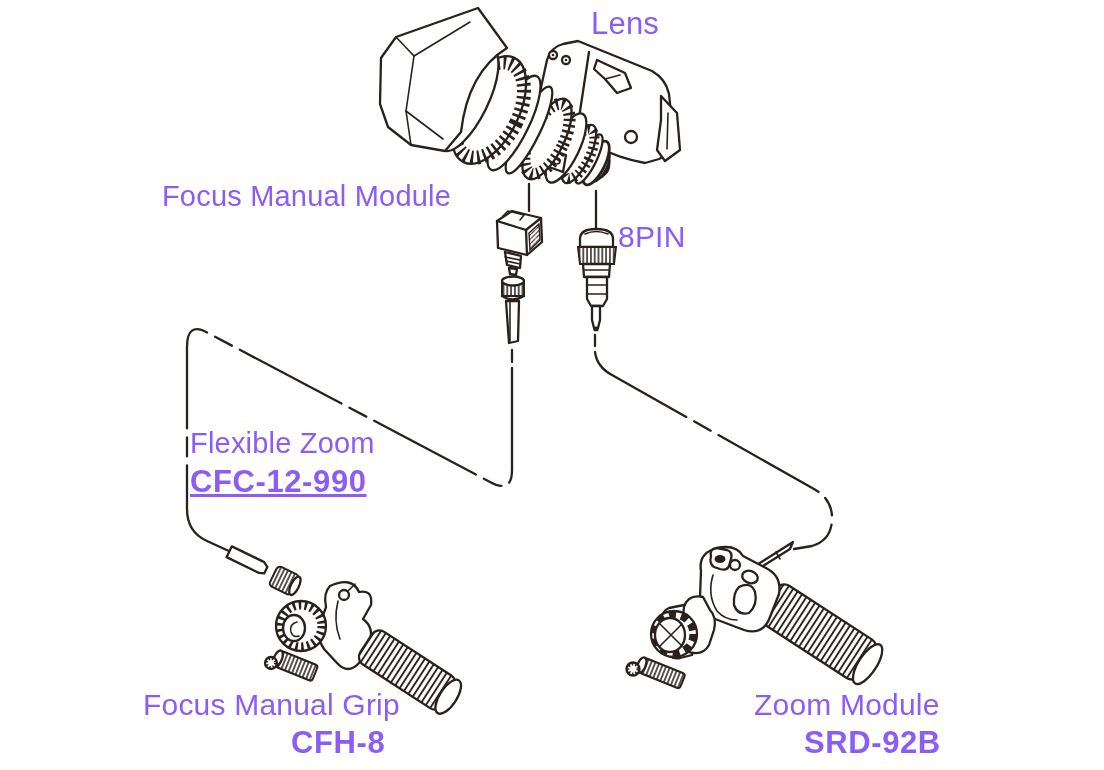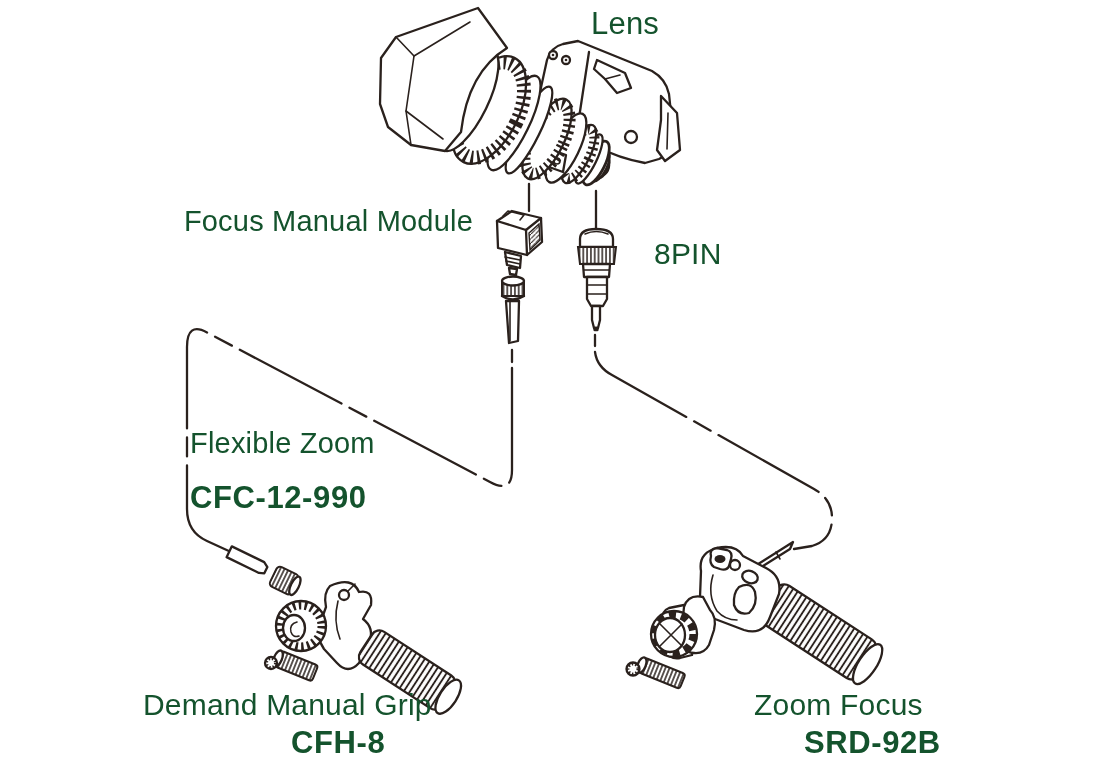--- a/index.html
+++ b/index.html
@@ -11,28 +11,28 @@
 
   
   .ink  { stroke:#2a211d; stroke-width:2.3; fill:none; stroke-linejoin:round; stroke-linecap:round; }
   .thin { stroke-width:1.6; }
   .wh   { fill:#ffffff; }
   .fillink { fill:#2a211d; stroke:none; }
   .knurl { fill:none; stroke:#2a211d; stroke-linecap:butt; }
   .chain { stroke-dasharray:115 9 19 9; }
 
   
-  .lbl { position:absolute; color:#14532d; line-height:1.15; white-space:nowrap; }
+  .lbl { position:absolute; color:#8b5cf6; line-height:1.15; white-space:nowrap; }
   .nm  { font-size:29px; font-weight:400; letter-spacing:0.2px; }
   .nm30{ font-size:30px; }
   .md  { font-size:31px; font-weight:700; letter-spacing:0.6px; }
-  .fmm-block   { left:140px; top:205px; width:333px; text-align:right; }
+  .fmm-block   { left:140px; top:180px; width:333px; text-align:center; }
   .fmm-block .md { padding-right:8px; margin-top:3px; }
   .cable-block { left:190px; top:427px; text-align:left; }
-  .cable-block .md { margin-top:20px; }
+  .cable-block .md { margin-top:4px;text-decoration:underline; }
 </style>
 </head>
 <body>
 
 <div class="canvas">
 
   <svg class="art" width="1104" height="770" viewBox="0 0 1104 770">
     <defs>
       <pattern id="ribs" patternUnits="userSpaceOnUse" width="5.2" height="8">
         <rect width="5.2" height="8" fill="#ffffff"></rect>
@@ -201,26 +201,26 @@
       <circle class="knurl" cx="633" cy="669" r="5" style="stroke-width:3;stroke-dasharray:1.6 2"></circle>
     </g>
   </svg>
 
   <div class="lbl nm nm30" style="left:591px; top:6px; font-size:31px;">Lens</div>
 
   <div class="lbl fmm-block">
     <div class="nm">Focus Manual Module</div>
   </div>
 
-  <div class="lbl nm nm30" style="left:618px; top:237px;margin-left:36px;">8PIN</div>
+  <div class="lbl nm nm30" style="left:618px; top:220px;">8PIN</div>
 
   <div class="lbl cable-block">
     <div class="nm">Flexible Zoom</div>
     <div class="md">CFC-12-990</div>
   </div>
 
-  <div class="lbl nm nm30" style="left:143px; top:688px;">Demand Manual Grip</div>
+  <div class="lbl nm nm30" style="left:143px; top:688px;">Focus Manual Grip</div>
   <div class="lbl md" style="left:291px; top:725px;">CFH-8</div>
 
-  <div class="lbl nm nm30" style="left:754px; top:688px;">Zoom Focus</div>
+  <div class="lbl nm nm30" style="left:754px; top:688px;">Zoom Module</div>
   <div class="lbl md" style="left:804px; top:725px;">SRD-92B</div>
 
 </div>
 
 </body></html>

